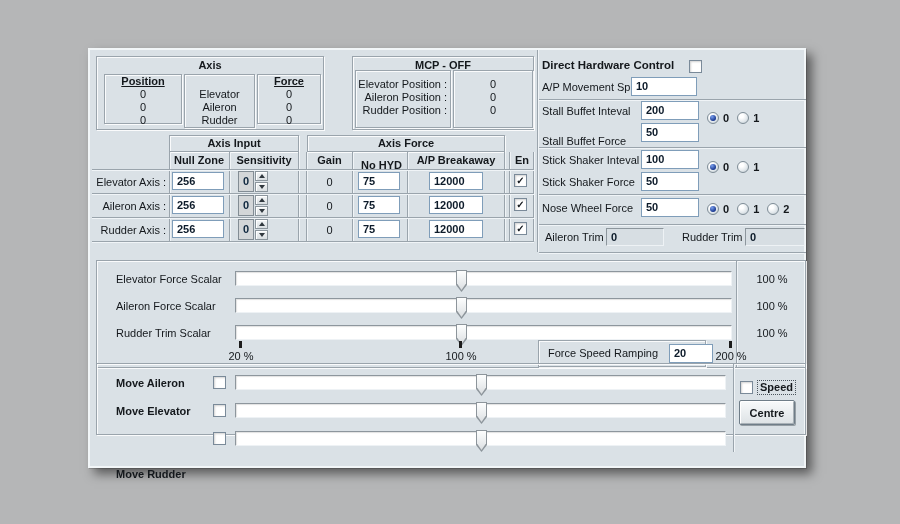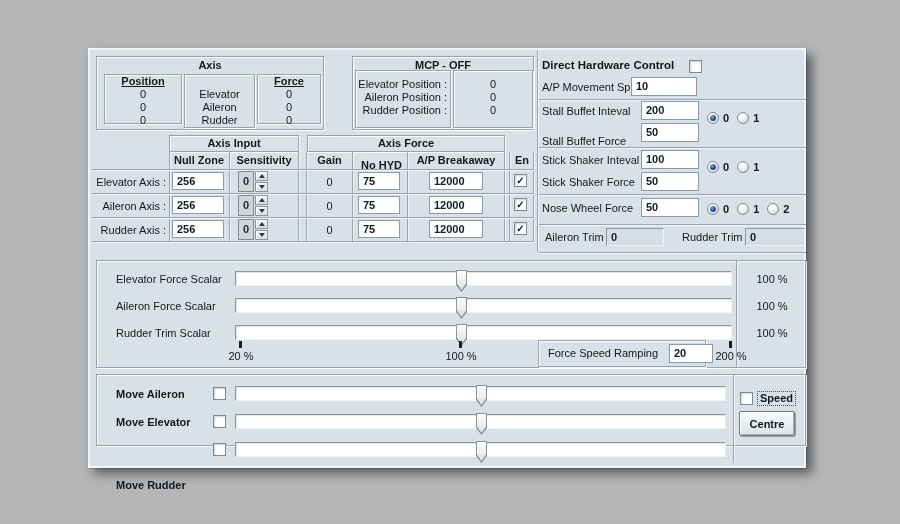--- a/index.html
+++ b/index.html
@@ -273,21 +273,21 @@
     <div class="lbl ctr" style="left:339px;top:89px;width:50px;">100 %</div>
     <div class="tick" style="left:632px;top:80px;"></div>
     <div class="lbl ctr" style="left:609px;top:89px;width:50px;">200 %</div>
 
     <div class="abs etched" style="left:441px;top:79px;width:168px;height:27px;">
       <div class="lbl" style="left:9px;top:6px;">Force Speed Ramping</div>
       <div class="tb" style="left:130px;top:3px;width:44px;height:19px;">20</div>
     </div>
   </div>
 
-  <div class="abs etched" style="left:6px;top:324px;width:710px;height:72px;padding-left:36px;">
+  <div class="abs etched" style="left:6px;top:313px;width:710px;height:72px;padding-left:36px;">
     <div class="vline" style="left:636px;top:0;height:88px;"></div>
 
     <div class="lbl b" style="left:19px;top:13px;">Move Aileron</div>
     <div class="checkbox" style="left:116px;top:12px;"></div>
     <div class="track" style="left:138px;top:11px;width:491px;">
       <div class="thumb" style="left:240px;"></div>
     </div>
 
     <div class="lbl b" style="left:19px;top:41px;">Move Elevator</div>
     <div class="checkbox" style="left:116px;top:40px;"></div>

